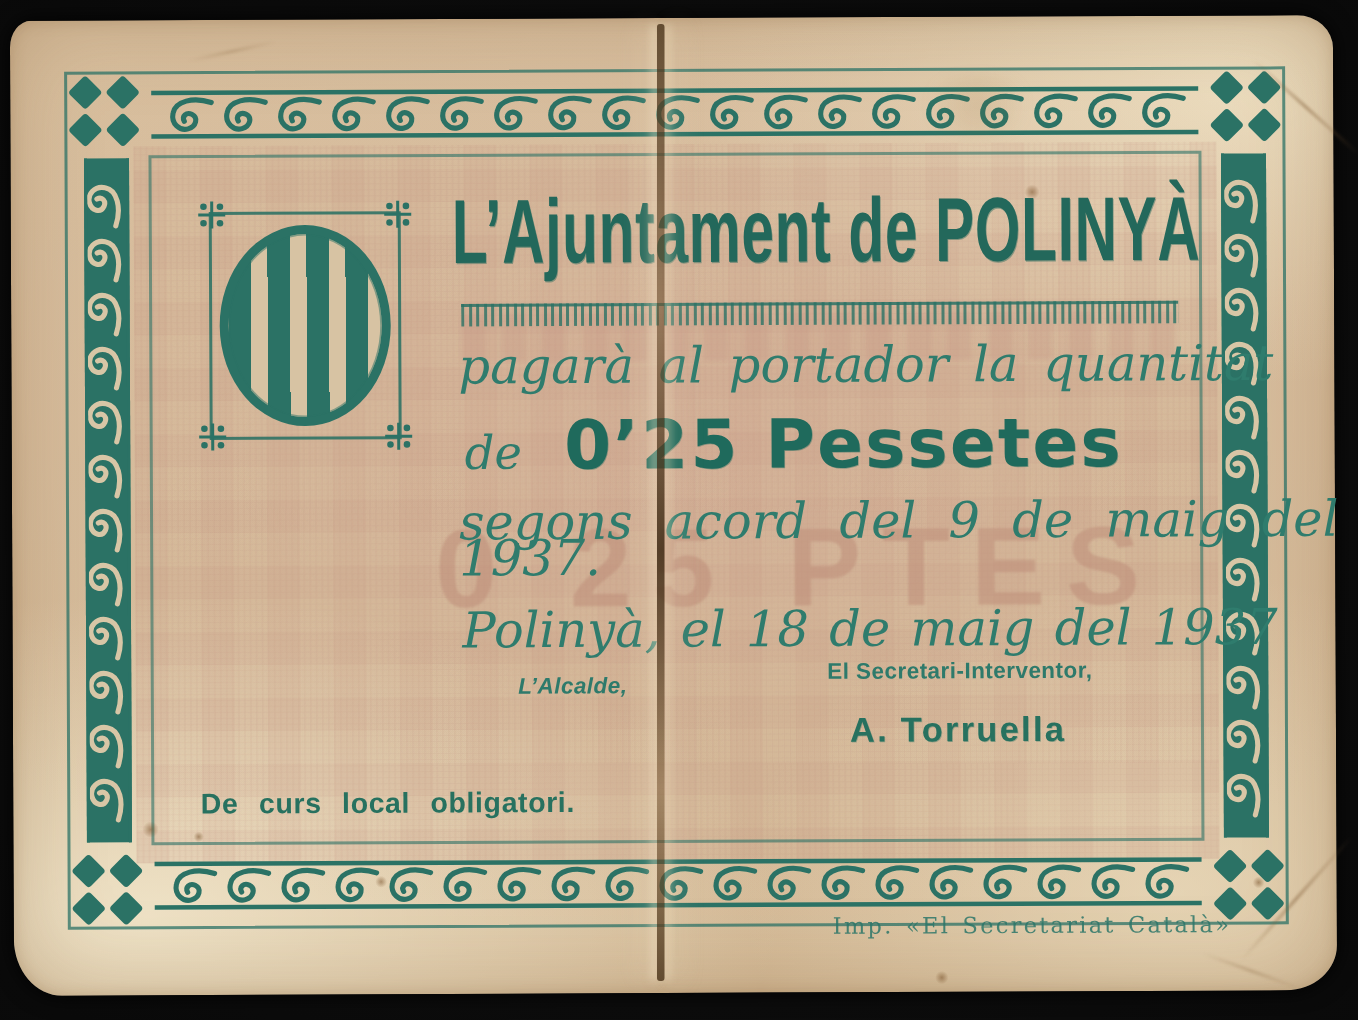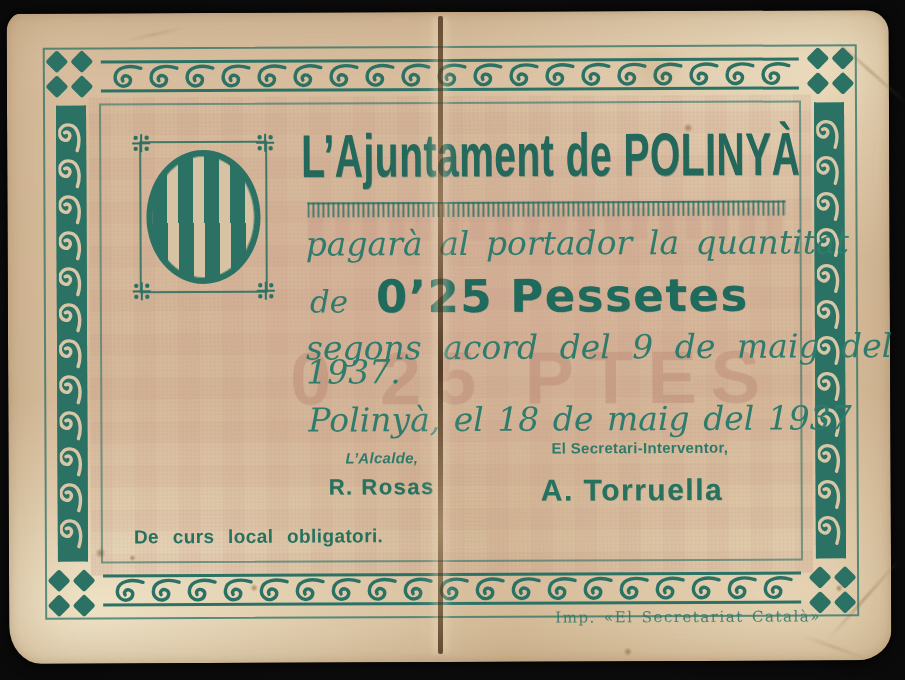--- a/index.html
+++ b/index.html
@@ -78,21 +78,21 @@
     color:#1f6a5c;letter-spacing:1.5px;text-shadow:.5px .5px 0 rgba(31,106,92,.4);}
   .segons{left:298px;top:316px;font-size:33px;word-spacing:11px;}
   .y1937{left:298px;top:340px;font-size:33px;}
   .placedate{left:300px;top:388px;font-size:33px;word-spacing:3px;}
   .small-label{font:700 15px "Liberation Sans",sans-serif;color:#2e7a6b;letter-spacing:.3px;}
   .alcalde{left:337px;top:437px;font-style:italic;}
   .secretari{left:543px;top:428px;}
   .sig{font:700 22px "Liberation Sans",sans-serif;color:#27715f;letter-spacing:1.5px;
     text-shadow:.5px .5px 0 rgba(39,113,95,.35);}
   .rosas{left:320px;top:462px;}
-  .torruella{left:532px;top:462px;font-size:30px;text-align:center;}
+  .torruella{left:558px;top:462px;font-size:23px;text-align:center;}
   .legal{left:125px;top:513px;font:700 19px "Liberation Sans",sans-serif;color:#27715f;
     word-spacing:8px;letter-spacing:.4px;}
   .imprint{left:546px;top:597px;font:15px "DejaVu Serif","Liberation Serif",serif;
     color:rgba(44,118,104,.85);letter-spacing:1.5px;word-spacing:2px;}
   
   .fold{position:absolute;left:430px;top:4px;bottom:8px;width:5px;z-index:9;border-radius:2px;
     transform:rotate(.25deg);
     background:linear-gradient(180deg, rgba(82,60,35,.85), rgba(112,84,52,.6) 30%,
       rgba(70,50,28,.9) 55%, rgba(122,92,56,.55) 80%, rgba(80,58,32,.85));
     box-shadow:-4px 0 6px rgba(240,226,196,.55), 4px 0 6px rgba(240,226,196,.45),
@@ -398,21 +398,20 @@
     <div class="txt amount-row">
       <span class="de">de</span><span class="amount">0’25 Pessetes</span>
     </div>
 
     <div class="txt ital segons">segons acord del 9 de maig del</div>
     <div class="txt ital y1937">1937.</div>
     <div class="txt ital placedate">Polinyà, el 18 de maig del 1937</div>
 
     <div class="txt small-label alcalde">L’Alcalde,</div>
     <div class="txt small-label secretari">El Secretari-Interventor,</div>
-    <div class="txt sig rosas">R. Rosas</div>
     <div class="txt sig torruella">A. Torruella</div>
 
     <div class="txt legal">De curs local obligatori.</div>
     <div class="txt imprint">Imp. «El Secretariat Català»</div>
 
     <div class="fold"></div>
     <div class="stain s1"></div>
     <div class="stain s2"></div>
     <div class="stain s3"></div>
     <div class="stain s4"></div>

